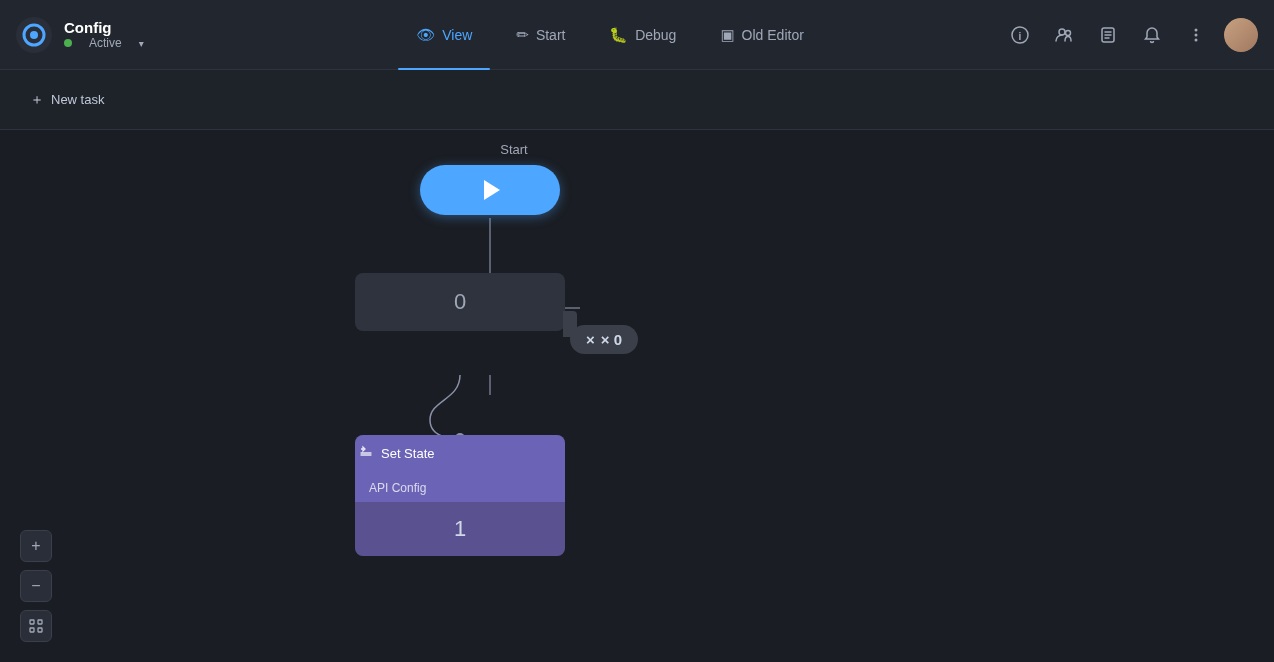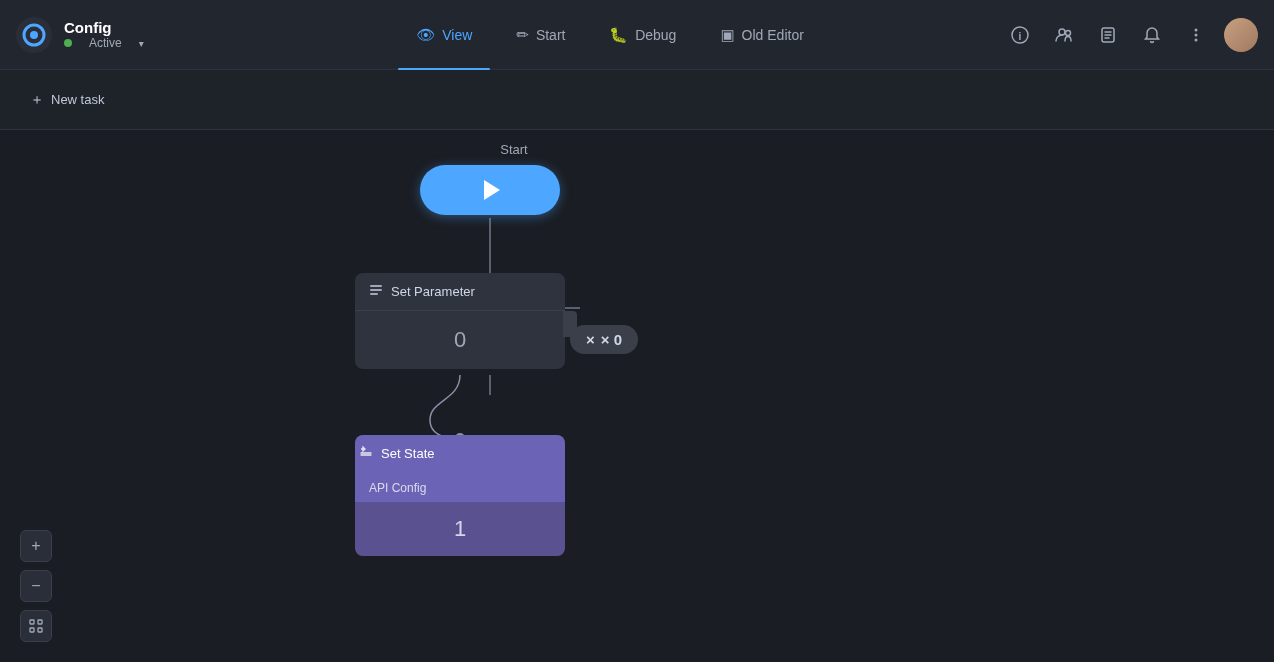--- a/index.html
+++ b/index.html
@@ -483,30 +483,20 @@
     <line x1="565" y1="178" x2="580" y2="178" stroke="#5a6070" stroke-width="2"></line>
   </svg>
 
   <div class="start-label">Start</div>
 
   <div class="start-btn">
     <div class="play-icon"></div>
   </div>
 
   <div class="set-param-node">
-    <div class="node-header">
-      <span class="node-header-icon">
-        <svg width="14" height="14" viewBox="0 0 14 14" fill="none">
-            <rect x="1" y="2" width="12" height="2" rx="1" fill="#a0a8b8"></rect>
-            <rect x="1" y="6" width="12" height="2" rx="1" fill="#a0a8b8"></rect>
-            <rect x="1" y="10" width="8" height="2" rx="1" fill="#a0a8b8"></rect>
-          </svg>
-      </span>
-      <span class="node-header-label">Set Parameter</span>
-    </div>
     <div class="node-body">
       <span class="node-value">0</span>
     </div>
   </div>
 
   <div style="position:absolute; top:181px; left:563px; width:14px; height:26px; background:#3a3f4a; border-radius:0 4px 4px 0;"></div>
 
   <div class="x0-badge">
     <span>×</span>
     <span style="font-size:15px; color:#d0d8e8;">× 0</span>

